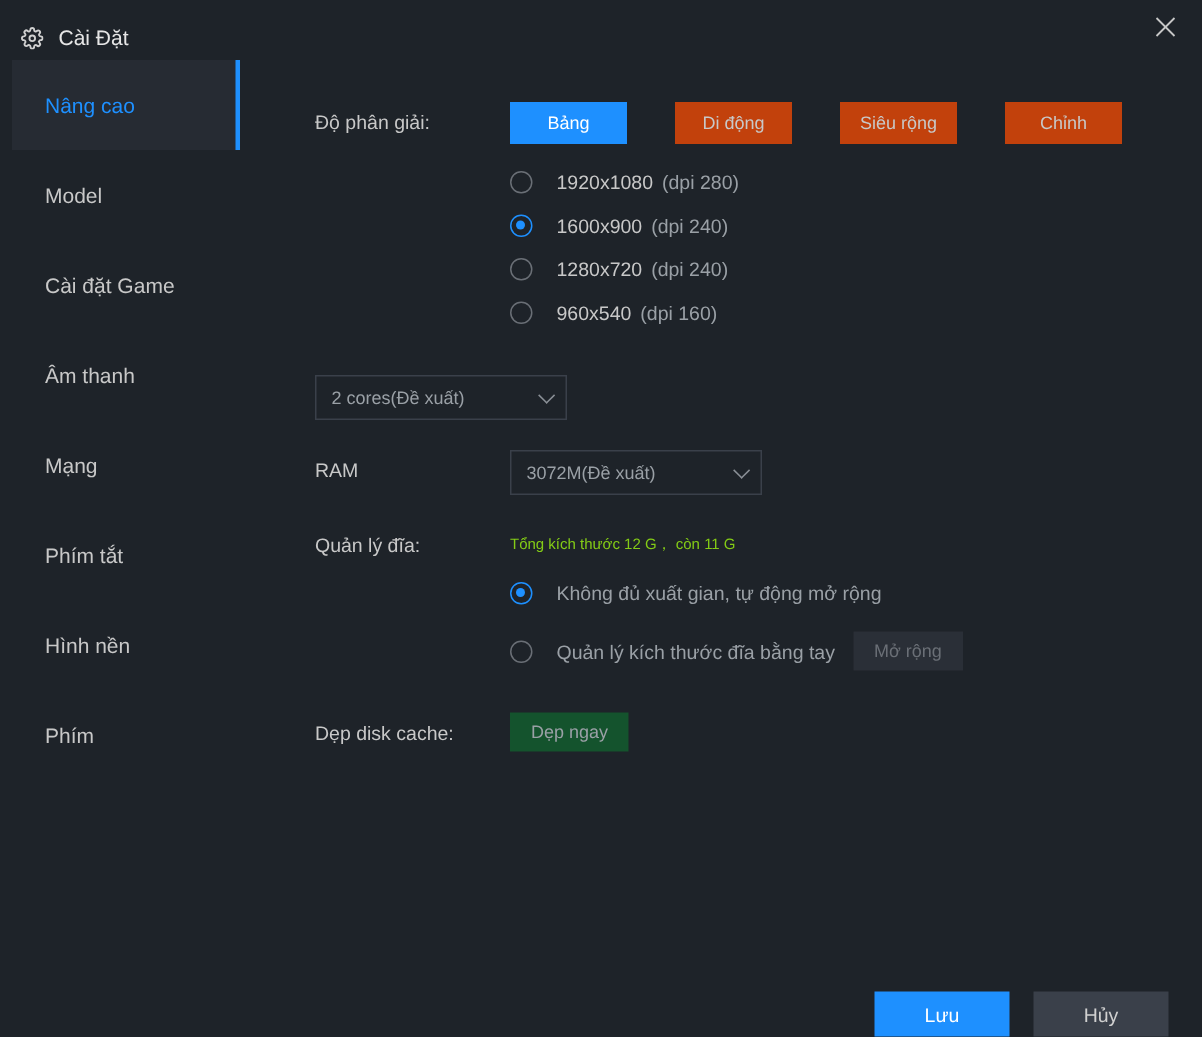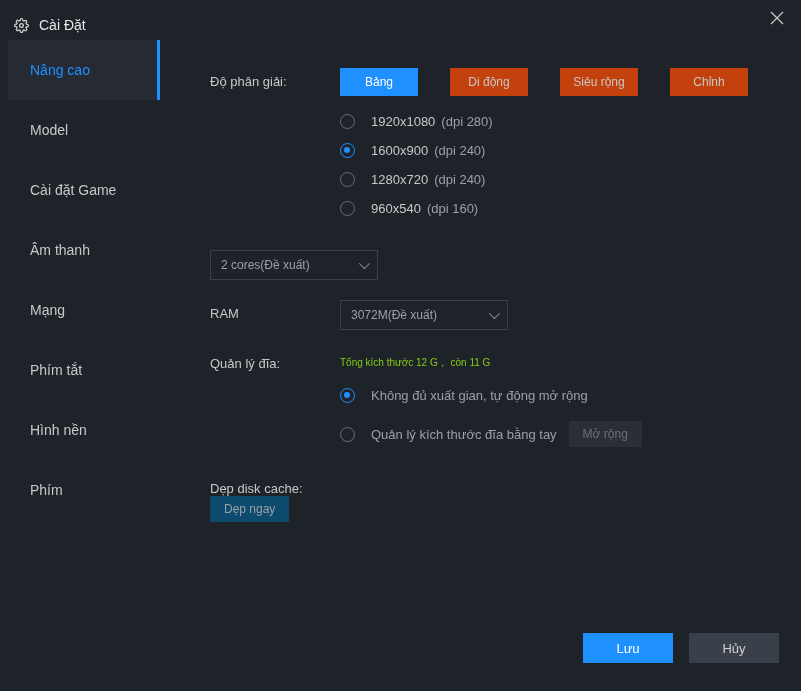--- a/index.html
+++ b/index.html
@@ -165,40 +165,40 @@
     font-size: 13px;
   }
   .disk-manage-row {
     display: flex;
     align-items: center;
     gap: 12px;
   }
   .btn-small {
     height: 26px;
     padding: 0 14px;
-    background: #0c4a6e;
+    background: #14532d;
     color: #9aa0a6;
     font-size: 12px;
     display: inline-flex;
     align-items: center;
     cursor: pointer;
     border: none;
   }
   .btn-small.faded {
     background: #2a2f37;
     color: #6a6f76;
   }
   .info-text {
     color: #84cc16;
     font-size: 10px;
   }
   .footer {
     position: absolute;
     right: 22px;
-    bottom: 28px;
+    bottom: 0;
     display: flex;
     gap: 16px;
     align-items: center;
   }
   .btn {
     width: 90px;
     height: 30px;
     display: flex;
     align-items: center;
     justify-content: center;
@@ -334,21 +334,21 @@
             <span class="radio-circle"></span>
             <span class="disk-radio-label">Quản lý kích thước đĩa bằng tay</span>
           </div>
           <button class="btn-small faded">
               <span>Mở rộng</span>
             </button>
         </div>
       </div>
     </div>
 
-    <div class="row" style="margin-top:28px;flex-direction:column;">
+    <div class="row" style="margin-top:28px;">
       <div class="label">Dẹp disk cache:</div>
       <div class="ctrl">
         <button class="btn-small">
             <span>Dẹp ngay</span>
           </button>
       </div>
     </div>
 
   </div>
 </div>

